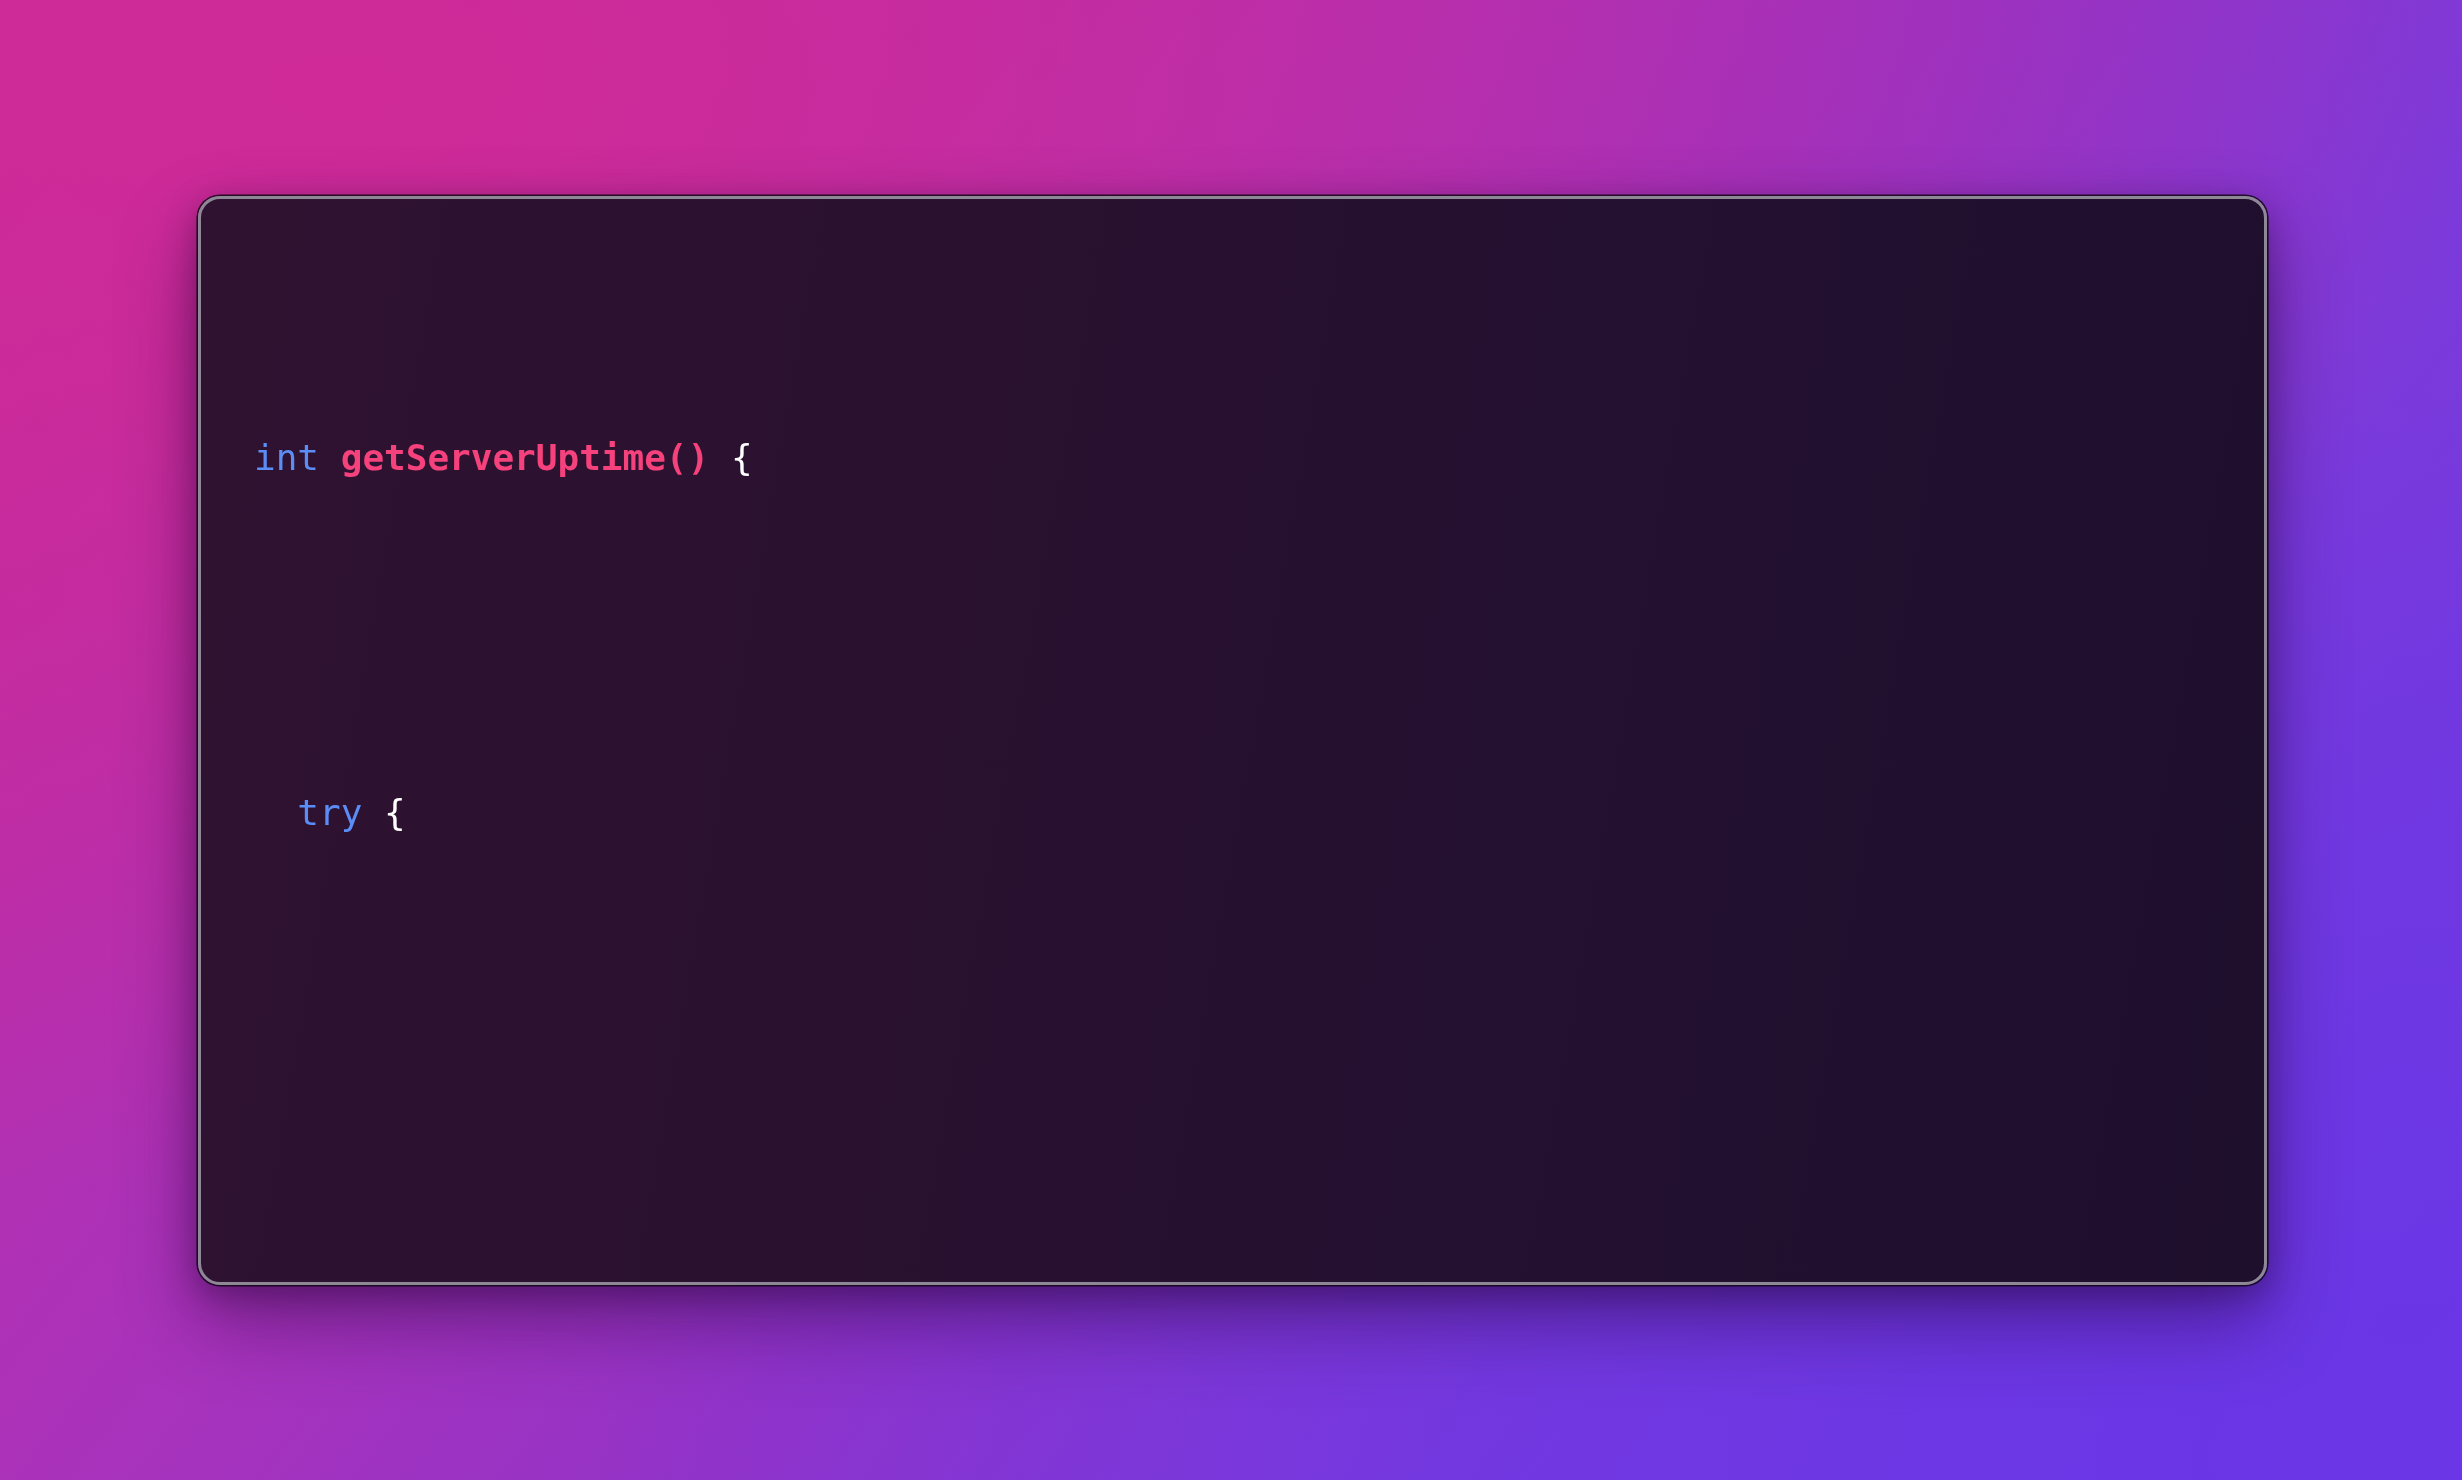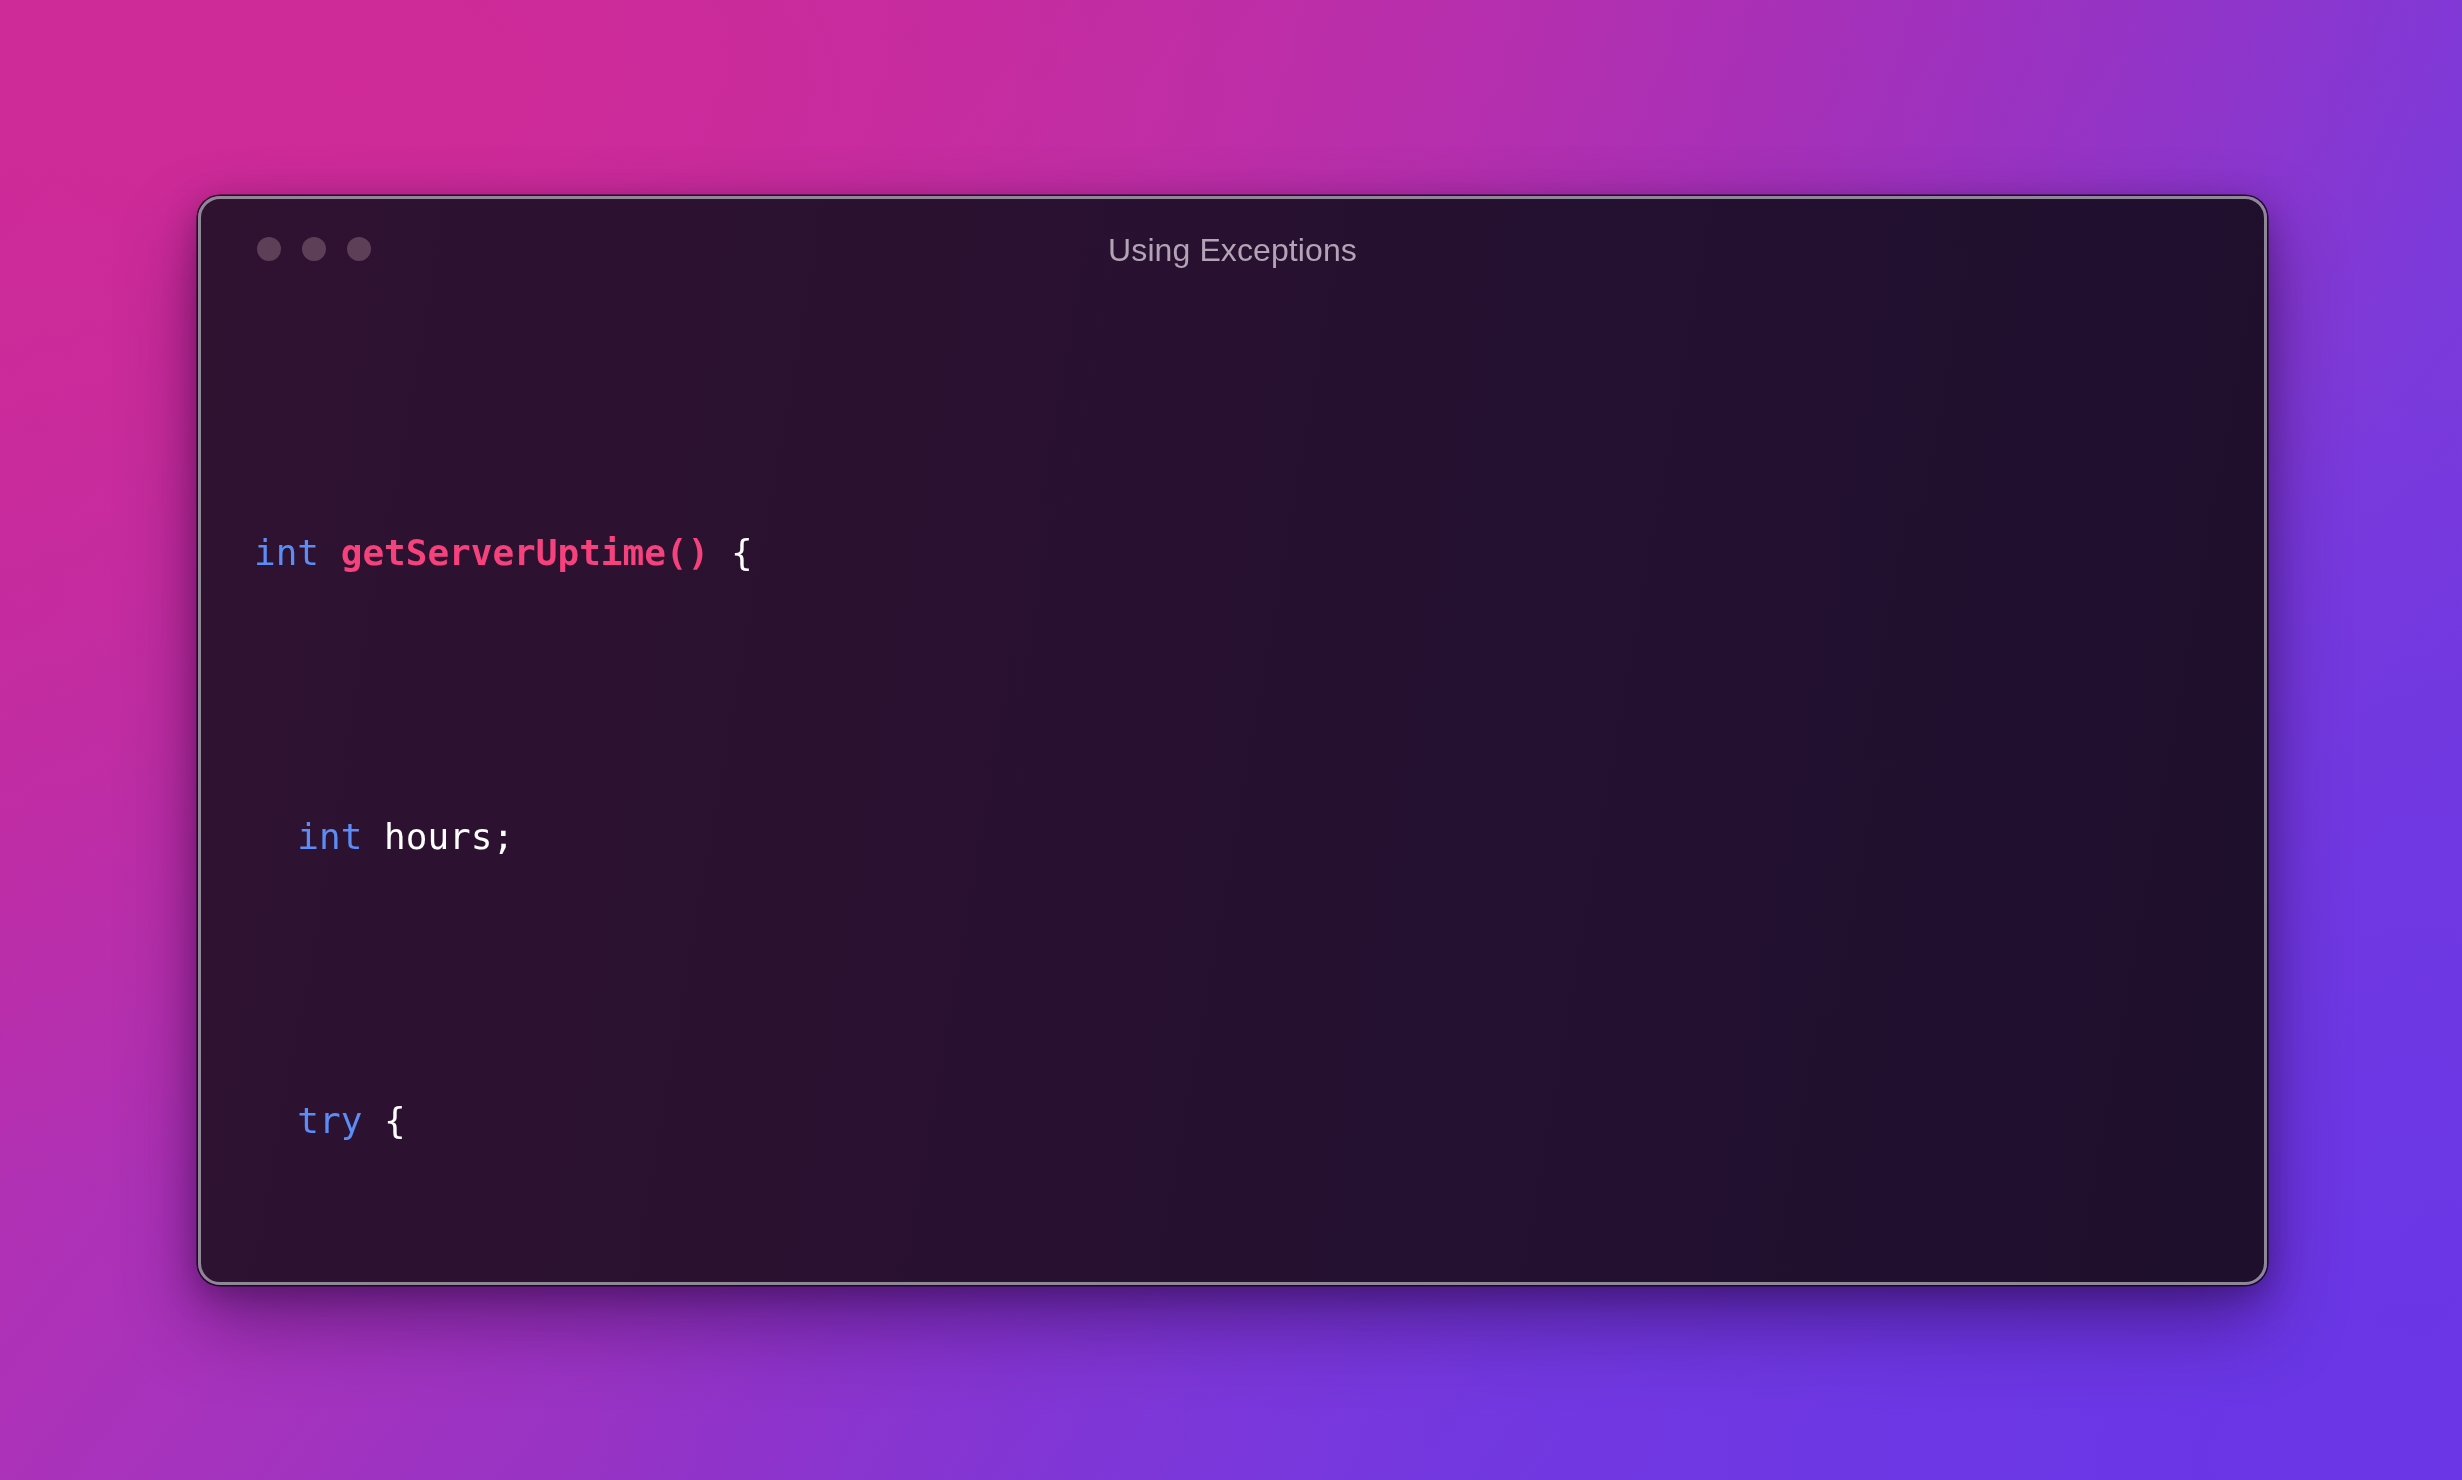--- a/index.html
+++ b/index.html
@@ -95,34 +95,25 @@
   .t-kw    { color: #5b8df6; }
   .t-fn    { color: #f5417c; font-weight: bold; }   
   .t-pl    { color: #ffffff; }   
 </style>
 </head>
 <body>
 
 <div class="window-wrap">
   <div class="window">
 
-    <div class="titlebar">
-      <div class="dots">
-        <span class="dot"></span>
-        <span class="dot"></span>
-        <span class="dot"></span>
-      </div>
-      <div class="window-title">Using Exceptions</div>
-    </div>
 
     <div class="code">
 
       <span class="line"><span class="t-kw">int</span><span> </span><span class="t-fn">getServerUptime()</span><span> </span><span class="t-pl">{</span></span>
 
-      <span class="line"><span>  </span><span class="t-kw">int</span><span> </span><span class="t-pl">hours;</span></span>
 
       <span class="line"><span>  </span><span class="t-kw">try</span><span> </span><span class="t-pl">{</span></span>
 
       
 
       
 
       
 
       

